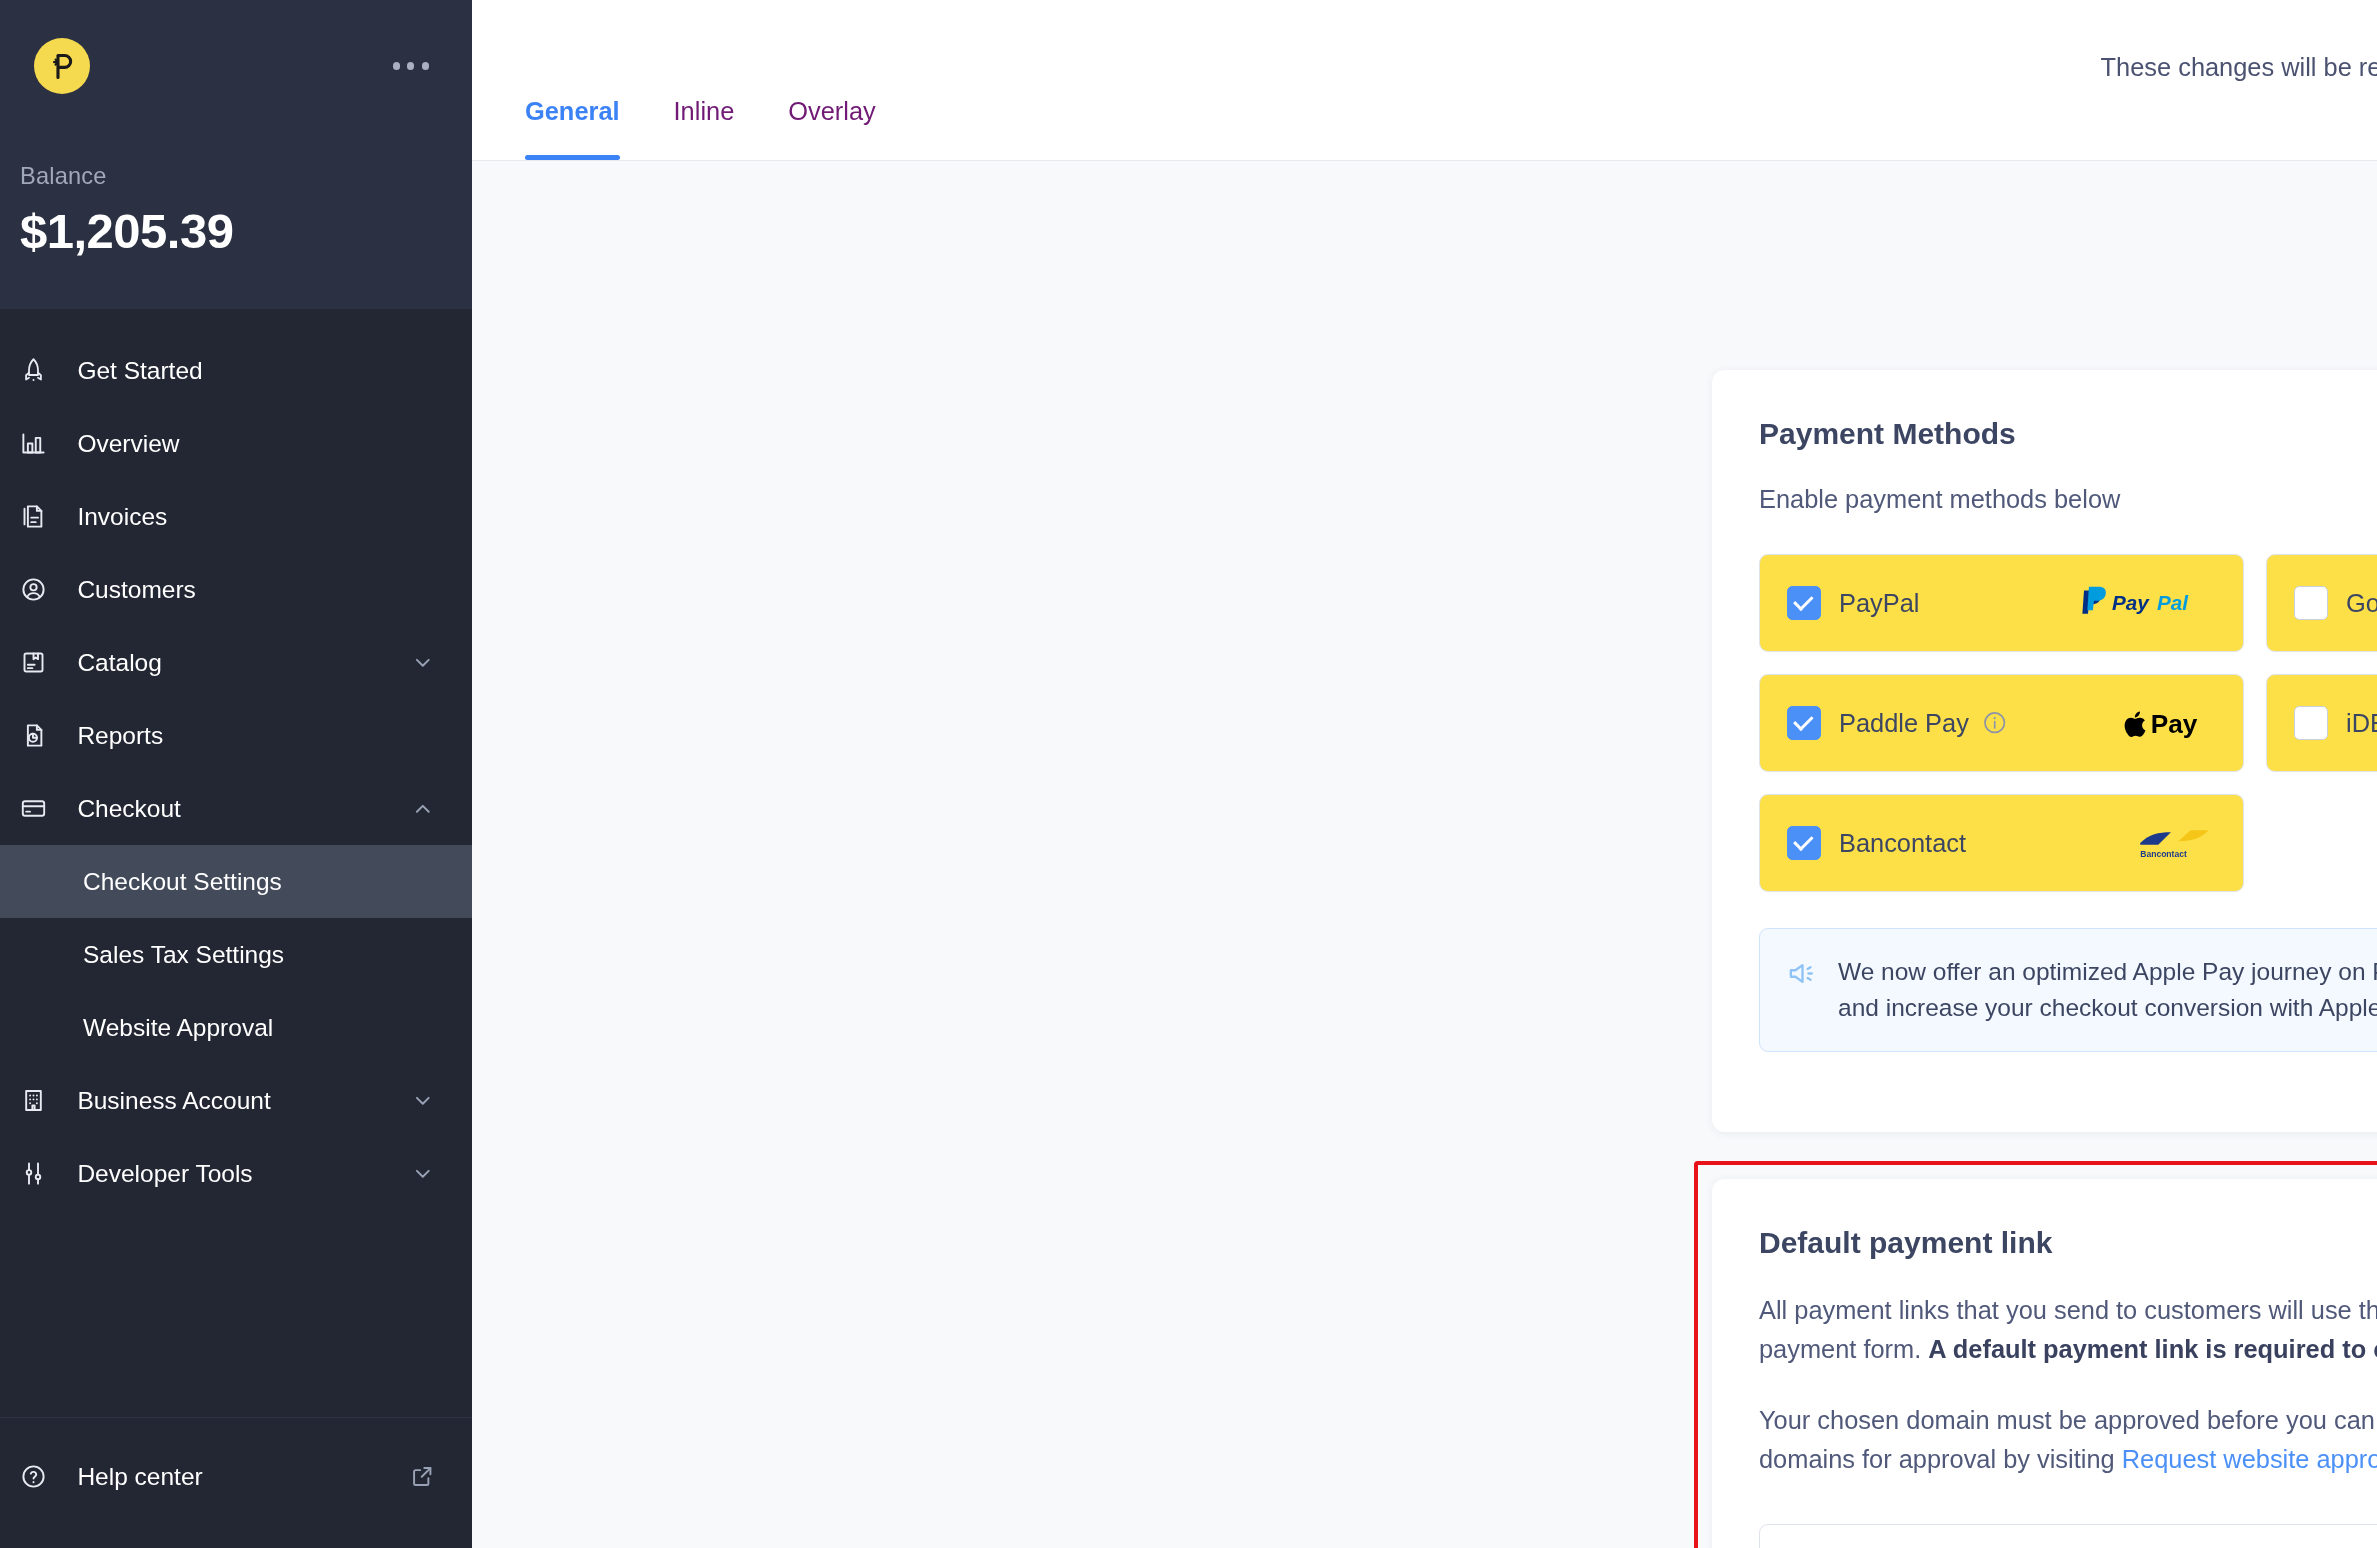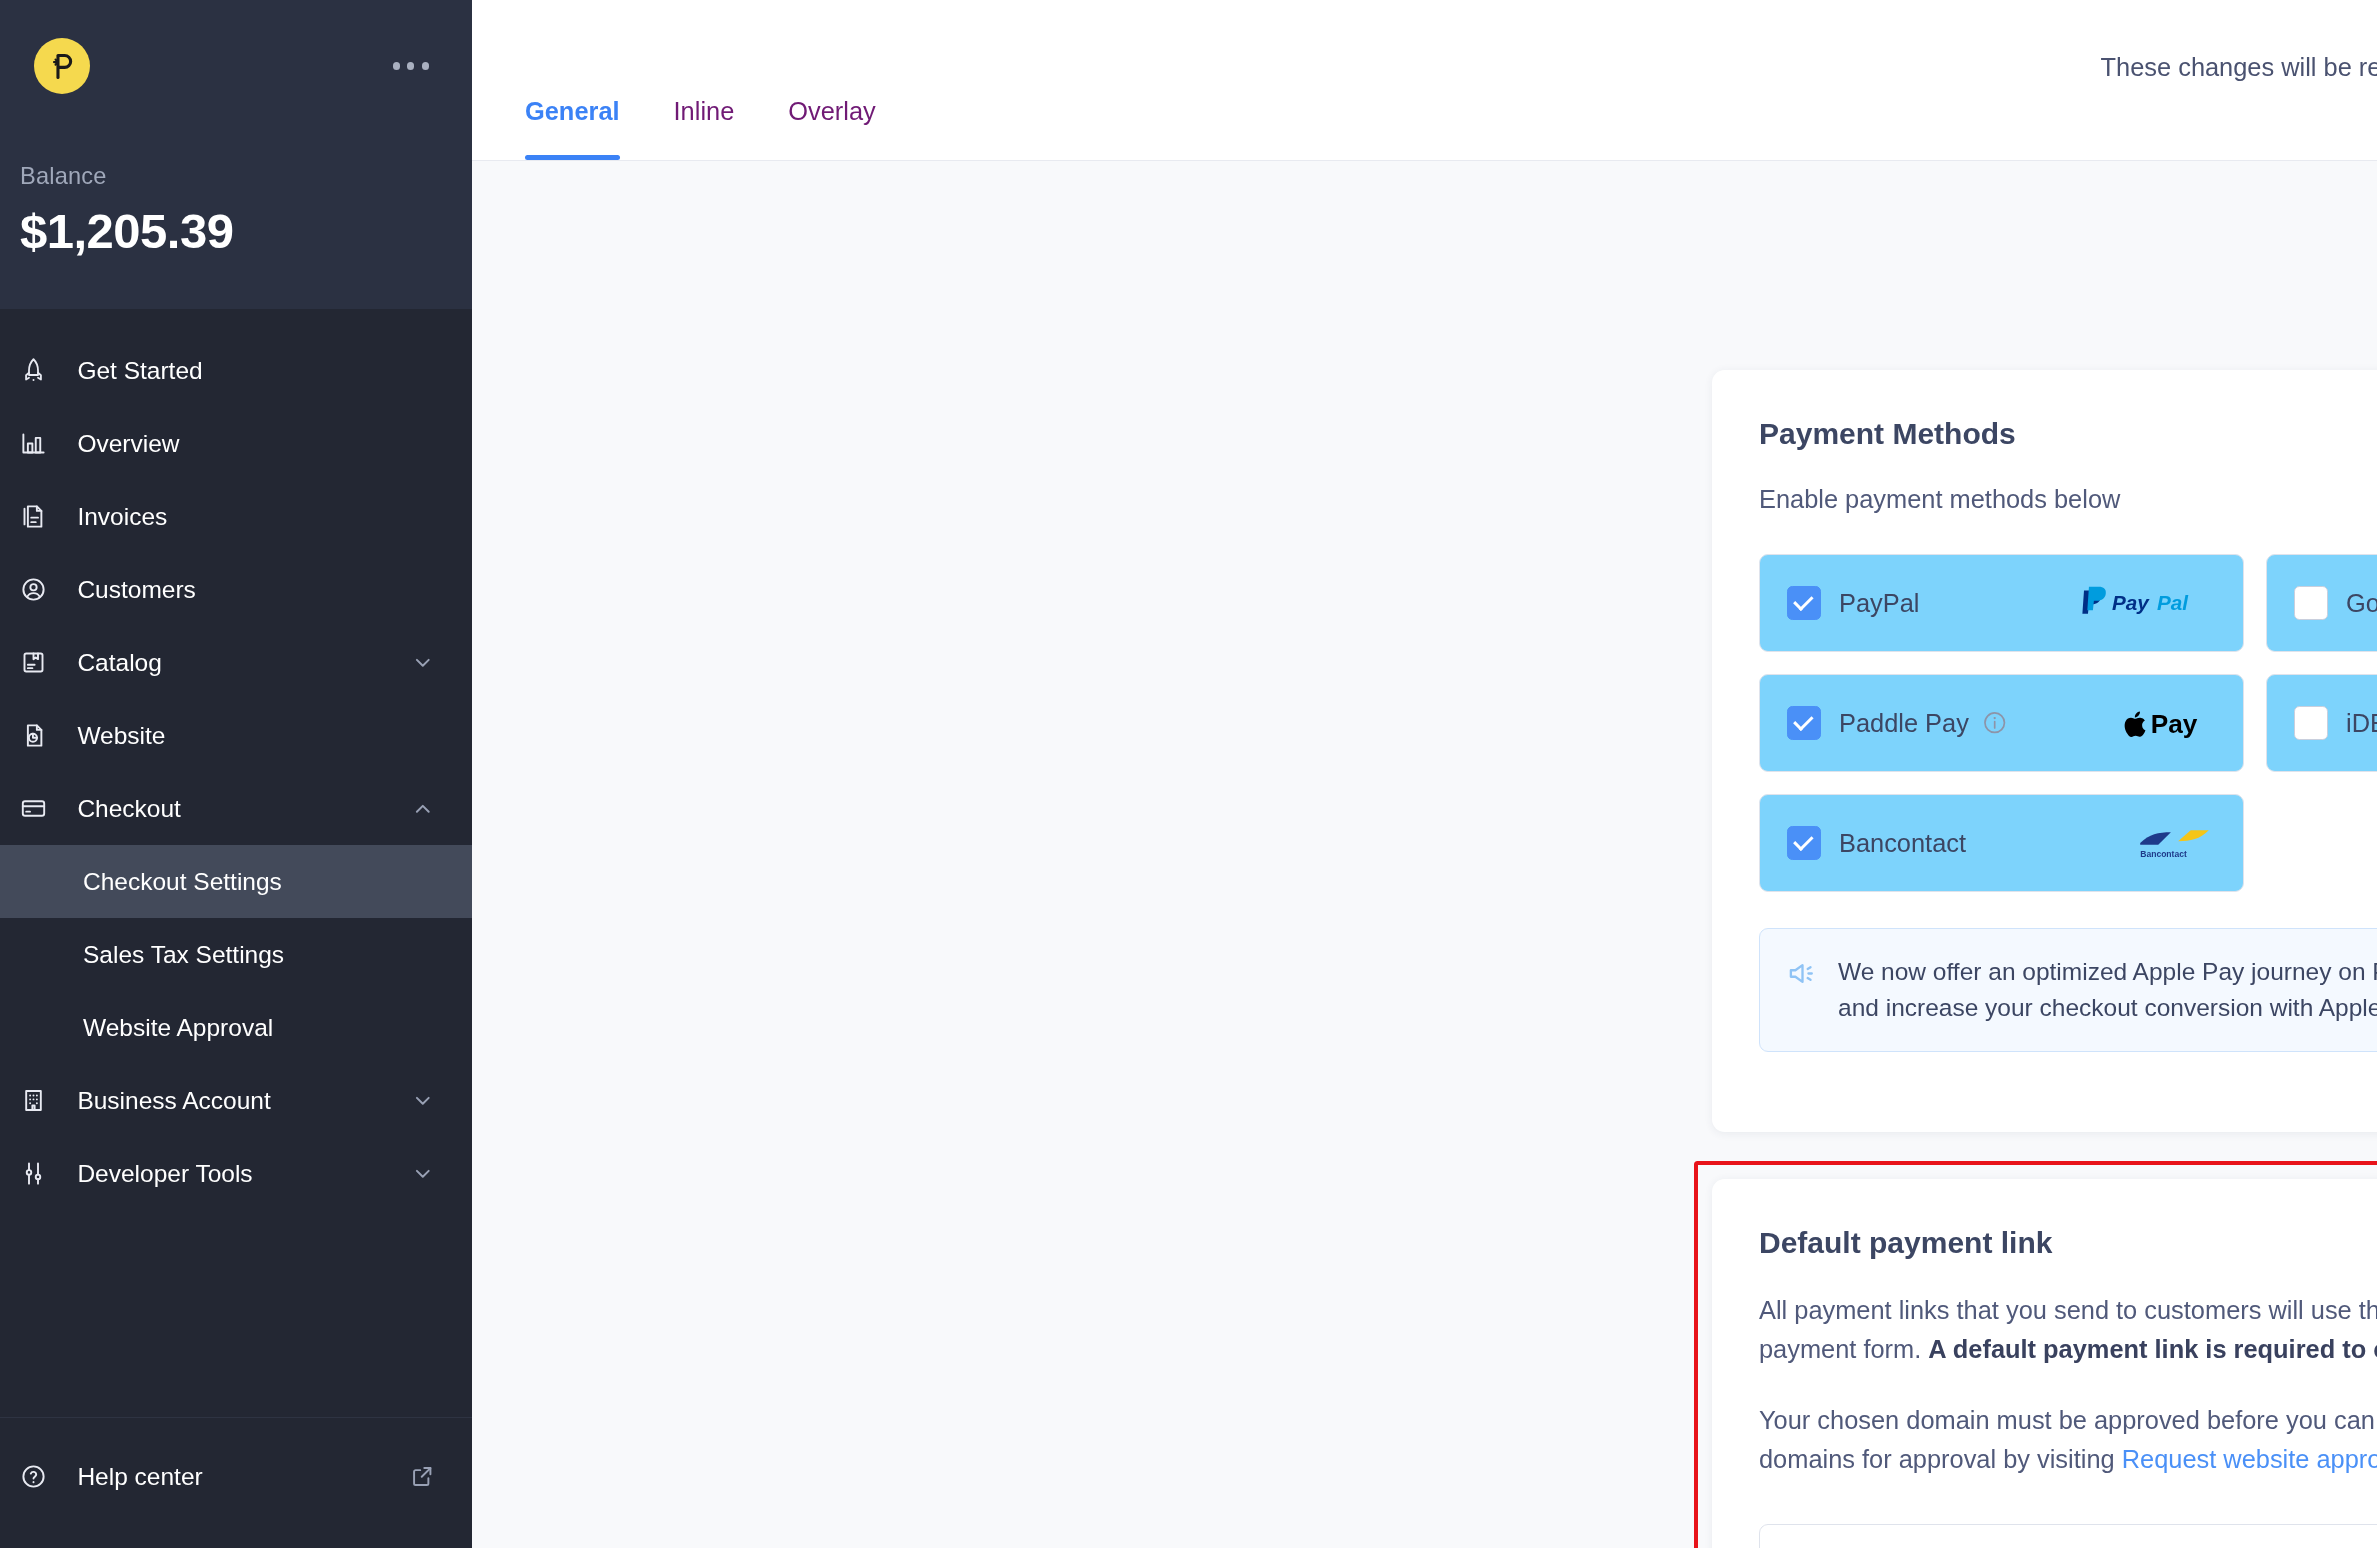--- a/index.html
+++ b/index.html
@@ -50,21 +50,21 @@
   }
   #pm-card { left: 1240px; top: 209px; width: 1093px; height: 762px; }
   .card-pad { padding: 47px 47px 0 47px; }
   .card-head { display: flex; align-items: flex-start; justify-content: space-between; }
   .card-title { font-size: 30px; color: #3c4663; font-weight: bold; }
   .card-sub { margin-top: 34px; font-size: 25.4px; color: #50597a; }
 
   .pm-grid { display: flex; flex-wrap: wrap; gap: 22px; margin-top: 40px; }
   .pm-box {
     width: 485px; height: 98px; border: 0.9px solid #dfe3ec; border-radius: 9px;
-    display: flex; align-items: center; padding: 0 27px; background: #7dd3fc; cursor: pointer;
+    display: flex; align-items: center; padding: 0 27px; background: #fde047; cursor: pointer;
   }
   .cb { width: 34px; height: 34px; border-radius: 5.4px; border: 1.8px solid #c9cfdd; flex: 0 0 34px; display: flex; align-items: center; justify-content: center; background: #fff; }
   .cb.on { background: #4a90f7; border-color: #4a90f7; }
   .cb.on:after { content: ""; width: 15.4px; height: 8.2px; border-left: 3.6px solid #fff; border-bottom: 3.6px solid #fff; transform: rotate(-45deg) translate(0.9px,-1.8px); }
   .pm-label { font-size: 25.4px; color: #3c4663; padding-left: 18px; }
   .info-i { margin-left: 12.7px; display: inline-flex; vertical-align: middle; cursor: pointer; }
   .pm-logo { margin-left: auto; display: flex; align-items: center; }
 
   .banner {
     margin: 36px 47px 0 47px; background: #f4f9ff; border: 0.9px solid #cfe3fb; border-radius: 9px;
@@ -176,21 +176,21 @@
 
       <div class="nav-item">
         <span class="ico">
           <svg width="27" height="27" viewBox="0 0 24 24" fill="none" stroke="#e8eaf2" stroke-width="1.7" stroke-linecap="round" stroke-linejoin="round">
             <path d="M7 3h8l4 4v14H7z"></path>
               <path d="M15 3v4h4"></path>
               <circle cx="11.5" cy="14" r="3.6"></circle>
               <path d="M11.5 10.4v3.6h3.6"></path>
           </svg>
         </span>
-        <span class="lbl">Website</span>
+        <span class="lbl">Reports</span>
       </div>
 
       <div class="nav-item">
         <span class="ico">
           <svg width="27" height="27" viewBox="0 0 24 24" fill="none" stroke="#e8eaf2" stroke-width="1.7" stroke-linecap="round" stroke-linejoin="round">
             <rect x="2.5" y="5.5" width="19" height="13" rx="2"></rect>
               <path d="M2.5 10h19"></path>
               <path d="M5.5 14.8h3.4"></path>
           </svg>
         </span>

